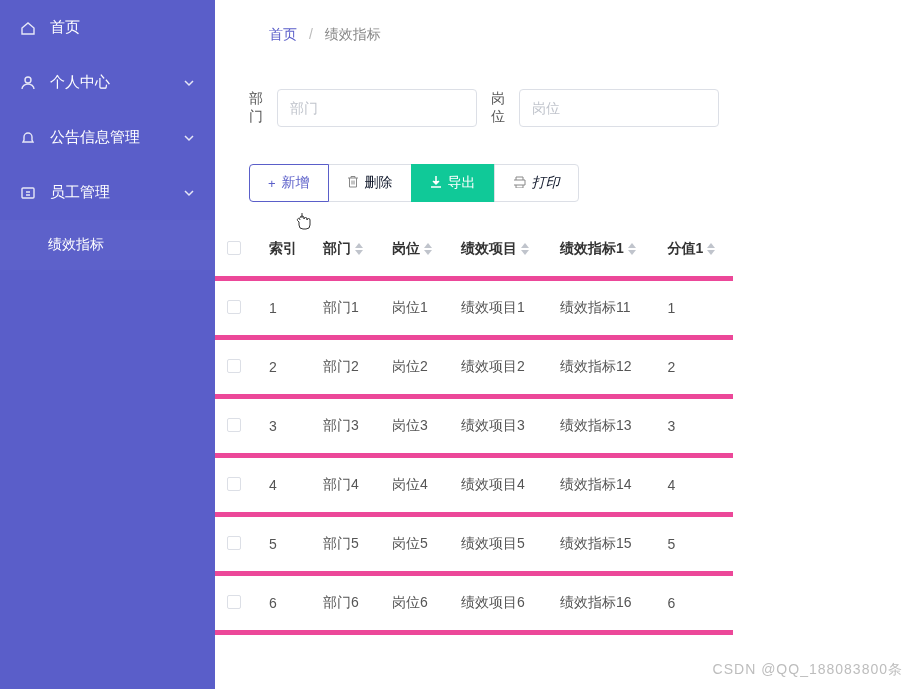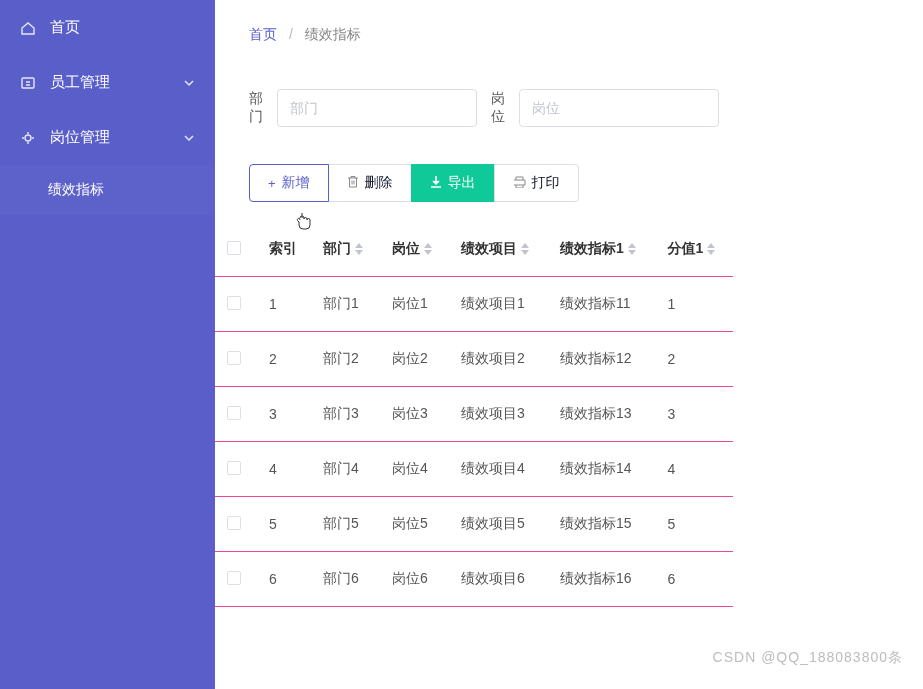--- a/index.html
+++ b/index.html
@@ -7,79 +7,88 @@
     .layout { display: flex; width: 733px; height: 689px; overflow: hidden; }
     .sidebar { width: 215px; background: #5a5ec9; color: #fff; flex-shrink: 0; }
     .nav-item { display: flex; align-items: center; padding: 18px 20px; cursor: pointer; position: relative; }
     .nav-item.active { background: #4a4eb8; }
     .nav-icon { width: 16px; height: 16px; margin-right: 14px; opacity: 0.85; }
     .nav-label { flex: 1; font-size: 15px; }
     .nav-arrow { width: 12px; height: 12px; opacity: 0.85; }
     .sub-item { padding: 16px 20px 16px 48px; cursor: pointer; font-size: 14px; }
     .sub-item.selected { background: rgba(255,255,255,0.02); }
     .main { flex: 1; background: #fff; display: flex; flex-direction: column; overflow: hidden; }
-    .breadcrumb { padding: 26px 34px 18px; color: #888; font-size: 14px; }
+    .breadcrumb { padding: 26px 54px 18px; color: #888; font-size: 14px; }
     .breadcrumb a { color: #5a5ec9; text-decoration: none; }
     .breadcrumb .sep { margin: 0 8px; color: #bbb; }
     .filters { display: flex; align-items: center; gap: 14px; padding: 10px 34px 20px; }
     .filter-label { color: #555; }
     .filter-input { height: 38px; padding: 0 12px; border: 1px solid #dcdfe6; border-radius: 4px; font-size: 14px; color: #333; }
     .filter-input::placeholder { color: #c0c4cc; }
     .f-dept { width: 200px; }
     .f-pos { width: 200px; }
     .toolbar { display: flex; gap: 0; padding: 0 34px 20px; }
     .btn { display: inline-flex; align-items: center; justify-content: center; height: 38px; padding: 0 18px; border: 1px solid #dcdfe6; background: #fff; border-radius: 4px; cursor: pointer; font-size: 14px; color: #0f172a; }
     .btn + .btn { margin-left: -1px; border-radius: 0; }
     .btn:first-child { border-radius: 4px 0 0 4px; }
-    .btn:last-child { border-radius: 0 4px 4px 0; }
+    .btn:last-child { border-radius: 0 4px 4px 0; font-style: italic; }
     .btn-add { color: #5a5ec9; border-color: #5a5ec9; position: relative; z-index: 1; }
     .btn-export { background: #10c998; color: #fff; border-color: #10c998; text-align: right; }
     .btn-icon { margin-right: 6px; font-size: 13px; }
     .table { width: 100%; border-collapse: collapse; }
-    .table th, .table td { padding: 18px 12px; text-align: left; border-bottom: 1px solid #ec4899; font-size: 14px; }
+    .table th, .table td { padding: 18px 12px; text-align: left; border-bottom: 5px solid #ec4899; font-size: 14px; }
     .table th { color: #333; font-weight: 600; background: #fff; }
     .table td { color: #555; }
     .th-chk, .td-chk { width: 42px; text-align: center; padding-left: 26px; }
     .th-idx { width: 54px; }
     .checkbox { width: 14px; height: 14px; border: 1px solid #dcdfe6; border-radius: 2px; display: inline-block; cursor: pointer; }
     .sort-icons { display: inline-flex; flex-direction: column; margin-left: 4px; vertical-align: middle; line-height: 0; }
     .sort-icons svg { width: 8px; height: 5px; fill: #c0c4cc; }
     .sort-icons svg:first-child { margin-bottom: 2px; }
-    .watermark { position: absolute; bottom: 22px; right: 20px; color: #bdbdbd; font-size: 14px; letter-spacing: 1px; }
+    .watermark { position: absolute; bottom: 10px; right: 20px; color: #bdbdbd; font-size: 14px; letter-spacing: 1px; }
     .table-wrap { padding: 0 0 0 0; overflow: hidden; }
     .cursor { position: absolute; left: 295px; top: 210px; pointer-events: none; }
   </style>
 </head>
 <body>
 
 <div class="layout">
   <aside class="sidebar">
     <div id="nav-container">
         <div class="nav-item">
           <svg class="nav-icon" viewBox="0 0 16 16">
             <path d="M2 8l6-5 6 5v6H2z" fill="none" stroke="#fff" stroke-width="1.4"></path>
           </svg>
           <span class="nav-label">首页</span>
         </div>
         <div class="nav-item">
           <svg class="nav-icon" viewBox="0 0 16 16">
+            <circle cx="8" cy="5" r="3" fill="none" stroke="#fff" stroke-width="1.4"></circle>
+            <path d="M2 14c0-3 3-5 6-5s6 2 6 5" fill="none" stroke="#fff" stroke-width="1.4"></path>
+          </svg>
+          <span class="nav-label">个人中心</span>
+          <svg class="nav-arrow" viewBox="0 0 12 12">
+            <path d="M2 4l4 4 4-4" fill="none" stroke="#fff" stroke-width="1.5"></path>
+          </svg>
+        </div>
+        <div class="nav-item">
+          <svg class="nav-icon" viewBox="0 0 16 16">
+            <path d="M4 10V7a4 4 0 0 1 8 0v3l1 2H3z" fill="none" stroke="#fff" stroke-width="1.4"></path>
+          </svg>
+          <span class="nav-label">公告信息管理</span>
+          <svg class="nav-arrow" viewBox="0 0 12 12">
+            <path d="M2 4l4 4 4-4" fill="none" stroke="#fff" stroke-width="1.5"></path>
+          </svg>
+        </div>
+        <div class="nav-item">
+          <svg class="nav-icon" viewBox="0 0 16 16">
             <rect x="2" y="3" width="12" height="10" rx="1" fill="none" stroke="#fff" stroke-width="1.4"></rect>
             <path d="M6 7h4M6 10h4" stroke="#fff" stroke-width="1.4"></path>
           </svg>
           <span class="nav-label">员工管理</span>
-          <svg class="nav-arrow" viewBox="0 0 12 12">
-            <path d="M2 4l4 4 4-4" fill="none" stroke="#fff" stroke-width="1.5"></path>
-          </svg>
-        </div>
-        <div class="nav-item">
-          <svg class="nav-icon" viewBox="0 0 16 16">
-            <path d="M8 2v2M8 12v2M2 8h2M12 8h2" stroke="#fff" stroke-width="1.4"></path>
-            <circle cx="8" cy="8" r="3" fill="none" stroke="#fff" stroke-width="1.4"></circle>
-          </svg>
-          <span class="nav-label">岗位管理</span>
           <svg class="nav-arrow" viewBox="0 0 12 12">
             <path d="M2 4l4 4 4-4" fill="none" stroke="#fff" stroke-width="1.5"></path>
           </svg>
         </div>
         <div class="sub-item selected">绩效指标</div>
       </div>
   </aside>
 
   <main class="main">
     <div class="breadcrumb">

